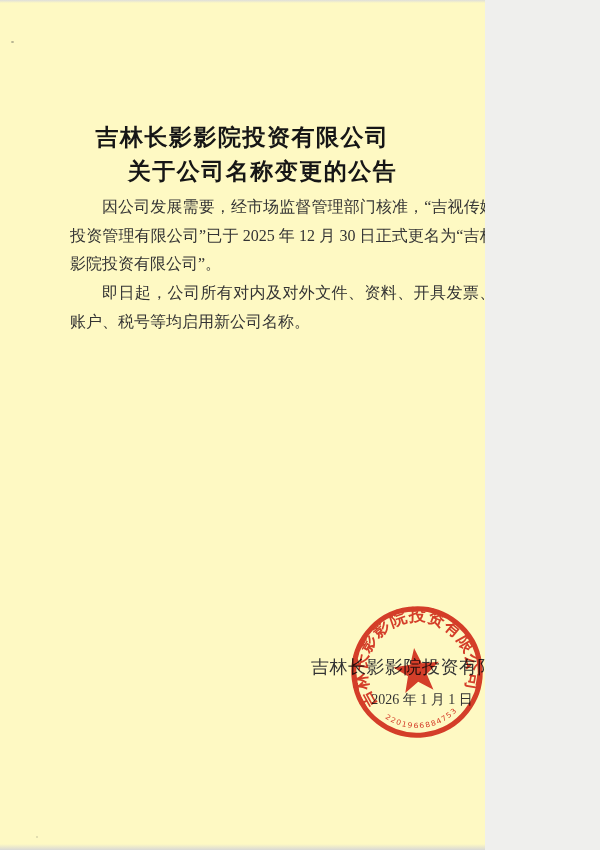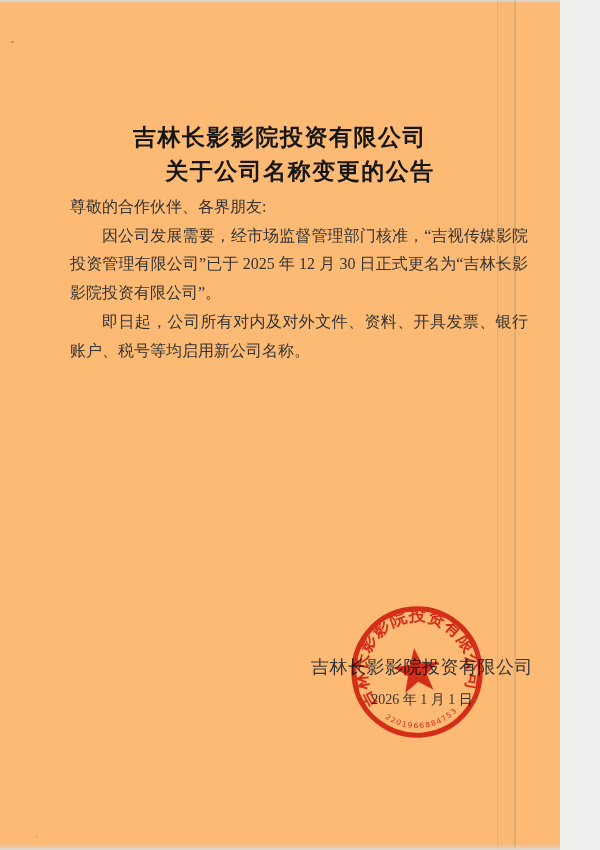--- a/index.html
+++ b/index.html
@@ -3,22 +3,22 @@
 <meta charset="utf-8">
 <style>
   html, body { margin: 0; padding: 0; }
   body {
     width: 600px; height: 850px;
     background: #efefed;
     font-family: "Liberation Serif", "DejaVu Serif", serif;
   }
   .page {
     position: relative;
-    width: 560px; height: 850px;
-    background: #fdba74;
+    width: 485px; height: 850px;
+    background: #fef9c3;
     overflow: hidden;
     color: #333;
   }
   
   .edge-top {
     position: absolute; left: 0; top: 0; width: 100%; height: 3px;
     background: linear-gradient(#dededa, rgba(255,255,255,0));
   }
   .edge-bottom {
     position: absolute; left: 0; bottom: 0; width: 100%; height: 6px;
@@ -88,21 +88,20 @@
   <div class="fold-shade"></div>
   <div class="fold fold-1"></div>
   <div class="fold fold-2"></div>
   <div class="speck speck-1"></div>
   <div class="speck speck-2"></div>
 
   <h1 class="title title-1">吉林长影影院投资有限公司</h1>
   <h1 class="title title-2">关于公司名称变更的公告</h1>
 
   <div class="doc-body">
-    <p class="salutation">尊敬的合作伙伴、各界朋友:</p>
     <p class="para">因公司发展需要，经市场监督管理部门核准，“吉视传媒影院投资管理有限公司”已于 2025 年 12 月 30 日正式更名为“吉林长影影院投资有限公司”。</p>
     <p class="para">即日起，公司所有对内及对外文件、资料、开具发票、银行账户、税号等均启用新公司名称。</p>
   </div>
 
   <div class="sign-block">
     <div class="sign-name">吉林长影影院投资有限公司</div>
     <div class="sign-date">2026 年 1 月 1 日</div>
   </div>
 
   <div class="seal">

